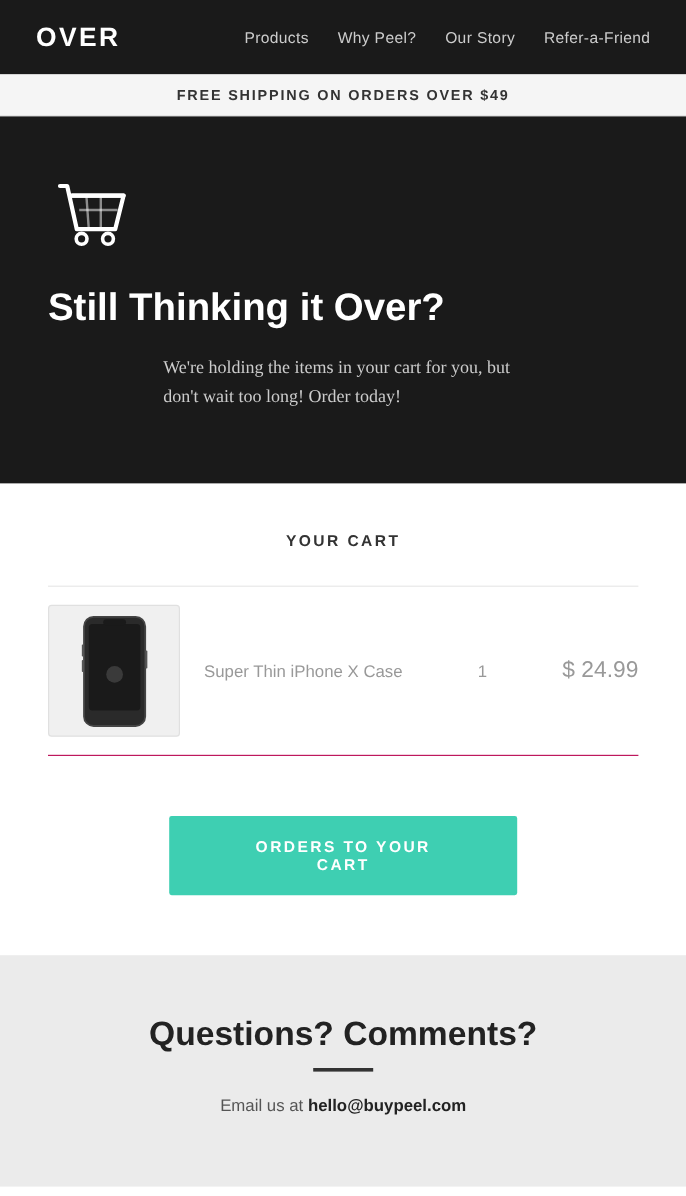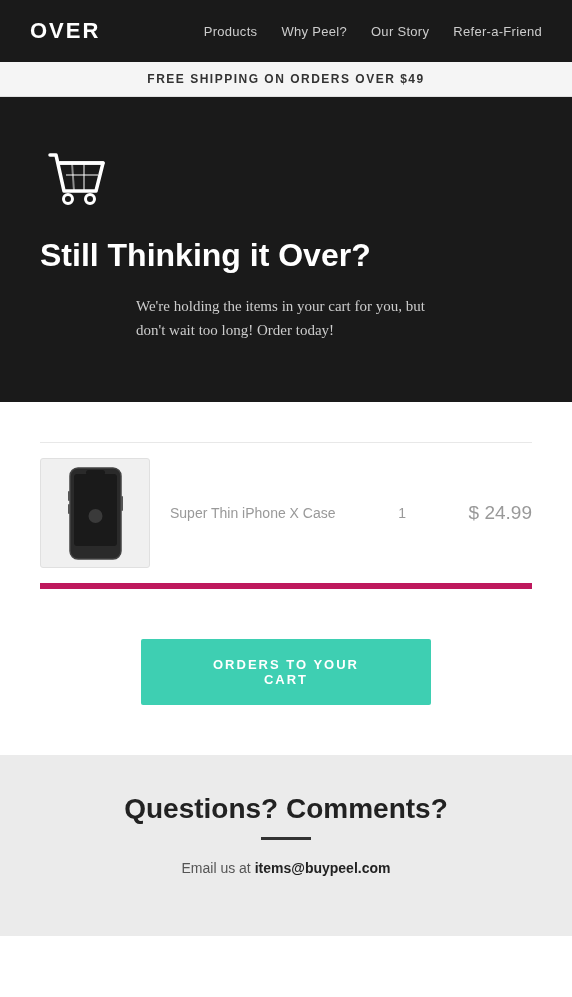--- a/index.html
+++ b/index.html
@@ -84,21 +84,21 @@
       font-weight: 700;
       letter-spacing: 2px;
       color: #333;
       margin-bottom: 30px;
     }
     .cart-item {
       display: flex;
       align-items: center;
       gap: 20px;
       border-top: 1px solid #e8e8e8;
-      border-bottom: 6px solid #be185d;
+      border-bottom: 1px solid #be185d;
       padding: 15px 0;
     }
     .product-image-box {
       width: 110px;
       height: 110px;
       background: #f0f0f0;
       border: 1px solid #e0e0e0;
       display: flex;
       align-items: center;
       justify-content: center;
@@ -150,21 +150,21 @@
       cursor: pointer;
       border-radius: 2px;
       width: 100%;
       max-width: 290px;
       text-align: center;
     }
 
     
     .footer {
       background: #ebebeb;
-      padding: 38px 40px 60px;
+      padding: 50px 40px 60px;
       text-align: center;
     }
     .footer h2 {
       font-size: 28px;
       font-weight: 700;
       color: #222;
       margin-bottom: 12px;
     }
     .footer-divider {
       width: 50px;
@@ -212,20 +212,21 @@
       <line x1="32" y1="16" x2="34" y2="44" stroke="white" stroke-width="2" opacity="0.5"></line>
       <line x1="44" y1="16" x2="44" y2="44" stroke="white" stroke-width="2" opacity="0.5"></line>
       <line x1="26" y1="28" x2="58" y2="28" stroke="white" stroke-width="2" opacity="0.5"></line>
     </svg>
   </div>
   <h1>Still Thinking it Over?</h1>
   <p>We're holding the items in your cart for you, but don't wait too long! Order today!</p>
 </section>
 
 <div class="cart-section">
+  <div class="cart-title">YOUR CART</div>
 
   <div class="cart-item">
     <div class="product-image-box">
 
       <svg viewBox="0 0 55 95" fill="none" xmlns="http://www.w3.org/2000/svg">
         <rect x="2" y="2" width="51" height="91" rx="8" ry="8" fill="#2a2a2a" stroke="#444" stroke-width="1.5"></rect>
         <rect x="6" y="8" width="43" height="72" rx="3" fill="#1a1a1a"></rect>
 
         <rect x="18" y="4" width="19" height="5" rx="2.5" fill="#1a1a1a"></rect>
 
@@ -245,15 +246,15 @@
 </div>
 
 <div class="button-section">
   <button class="cta-button">ORDERS TO YOUR CART</button>
 </div>
 
 <footer class="footer">
   <h2>Questions? Comments?</h2>
   <div class="footer-divider"></div>
   <p>
-    <span>Email us at </span><a>items@buypeel.com</a>
+    <span>Email us at </span><a>hello@buypeel.com</a>
   </p>
 </footer>
 
 </body></html>

